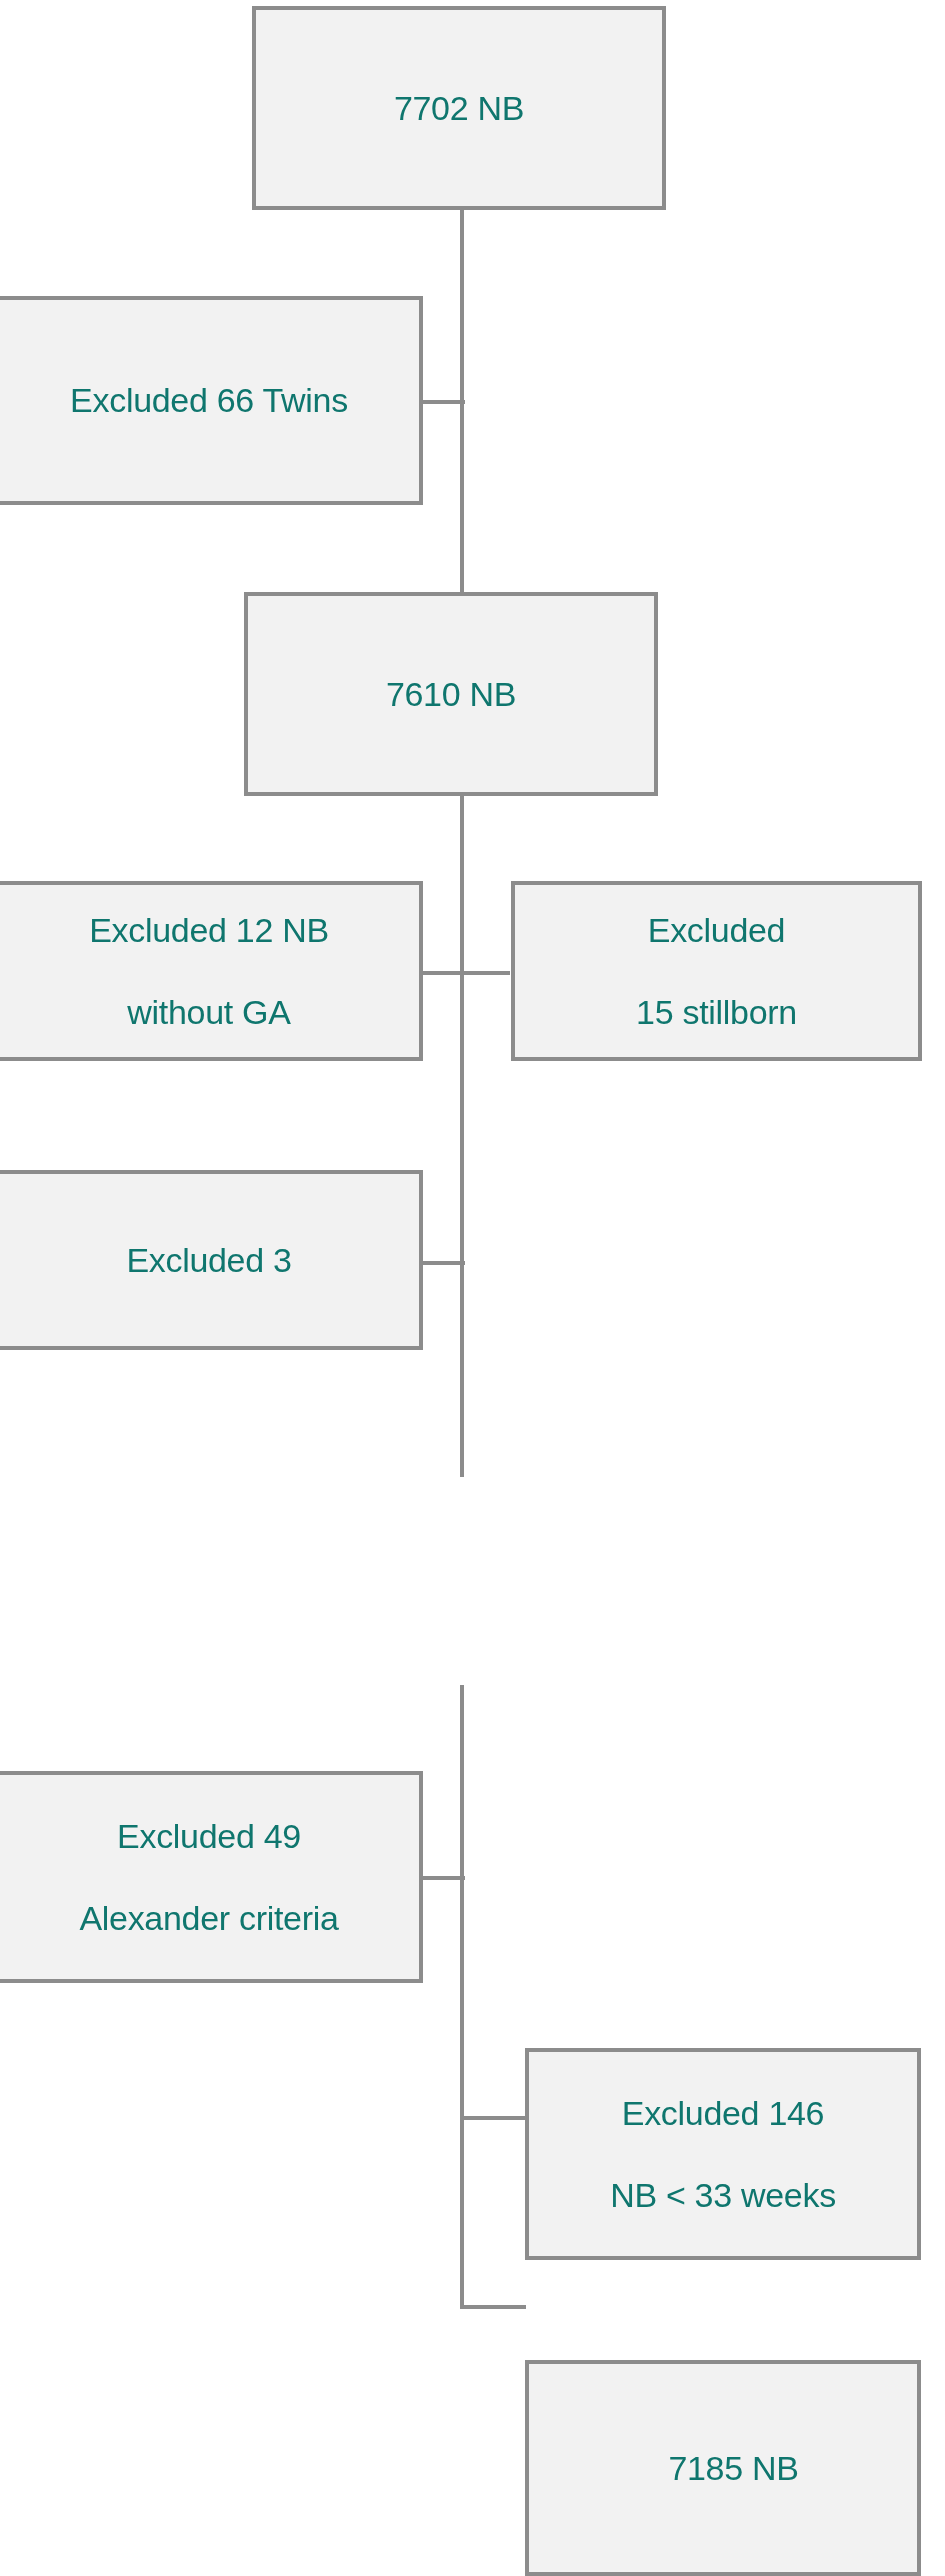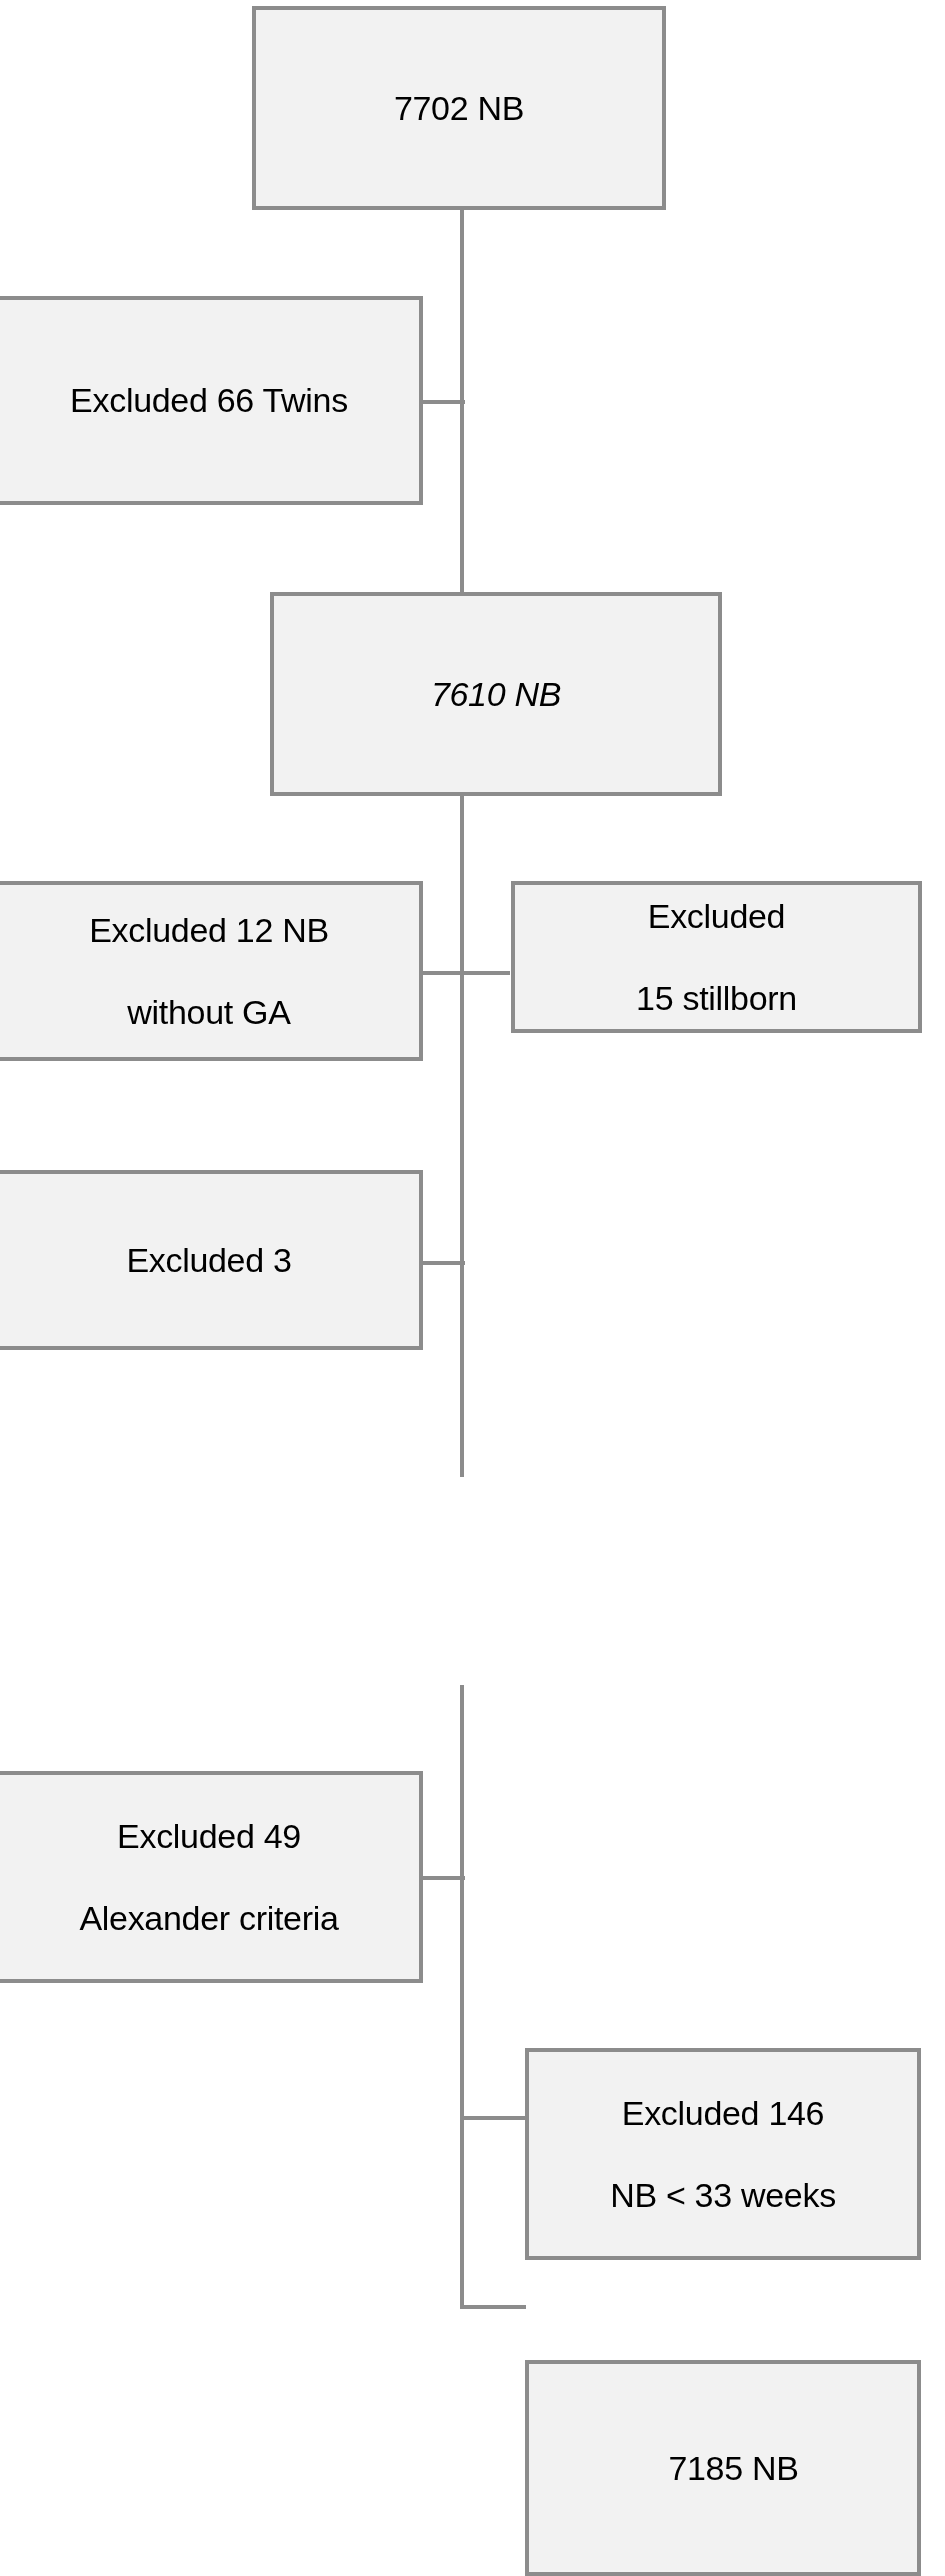--- a/index.html
+++ b/index.html
@@ -20,21 +20,21 @@
   .node {
     position: absolute;
     box-sizing: border-box;
     background: #f2f2f2;
     border: 4.4px solid #8c8c8c;
     display: flex;
     flex-direction: column;
     align-items: center;
     justify-content: center;
     text-align: center;
-    color: #000000;
+    color: #0f766e;
     font-size: 34px;
     line-height: 1.42;
     font-family: "Liberation Sans", sans-serif;
     letter-spacing: -0.3px;
   }
   .node .line {
     display: block;
     white-space: nowrap;
   }
   .node.two-line .line + .line {
@@ -67,30 +67,30 @@
   <div class="conn h" style="left:460px; top:2305px; width:66px;"></div>
 
   <div class="node" style="left:252px; top:6.3px; width:414px; height:204px;">
     <span class="line">7702 NB</span>
   </div>
 
   <div class="node" style="left:-5px; top:296px; width:428px; height:209px;">
     <span class="line">Excluded 66 Twins</span>
   </div>
 
-  <div class="node" style="left:270px; top:592px; width:452px; height:204px;font-style:italic;">
+  <div class="node" style="left:244px; top:592px; width:414px; height:204px;">
     <span class="line">7610 NB</span>
   </div>
 
   <div class="node two-line" style="left:-5px; top:881px; width:428px; height:180px;">
     <span class="line">Excluded 12 NB</span>
     <span class="line">without GA</span>
   </div>
 
-  <div class="node two-line" style="left:511px; top:881px; width:411px; height:152px;">
+  <div class="node two-line" style="left:511px; top:881px; width:411px; height:180px;">
     <span class="line">Excluded</span>
     <span class="line">15 stillborn</span>
   </div>
 
   <div class="node two-line" style="left:-5px; top:1170px; width:428px; height:180px;">
     <span class="line">Excluded 3</span>
   </div>
 
 
   <div class="node two-line" style="left:-5px; top:1771px; width:428px; height:212px;">

